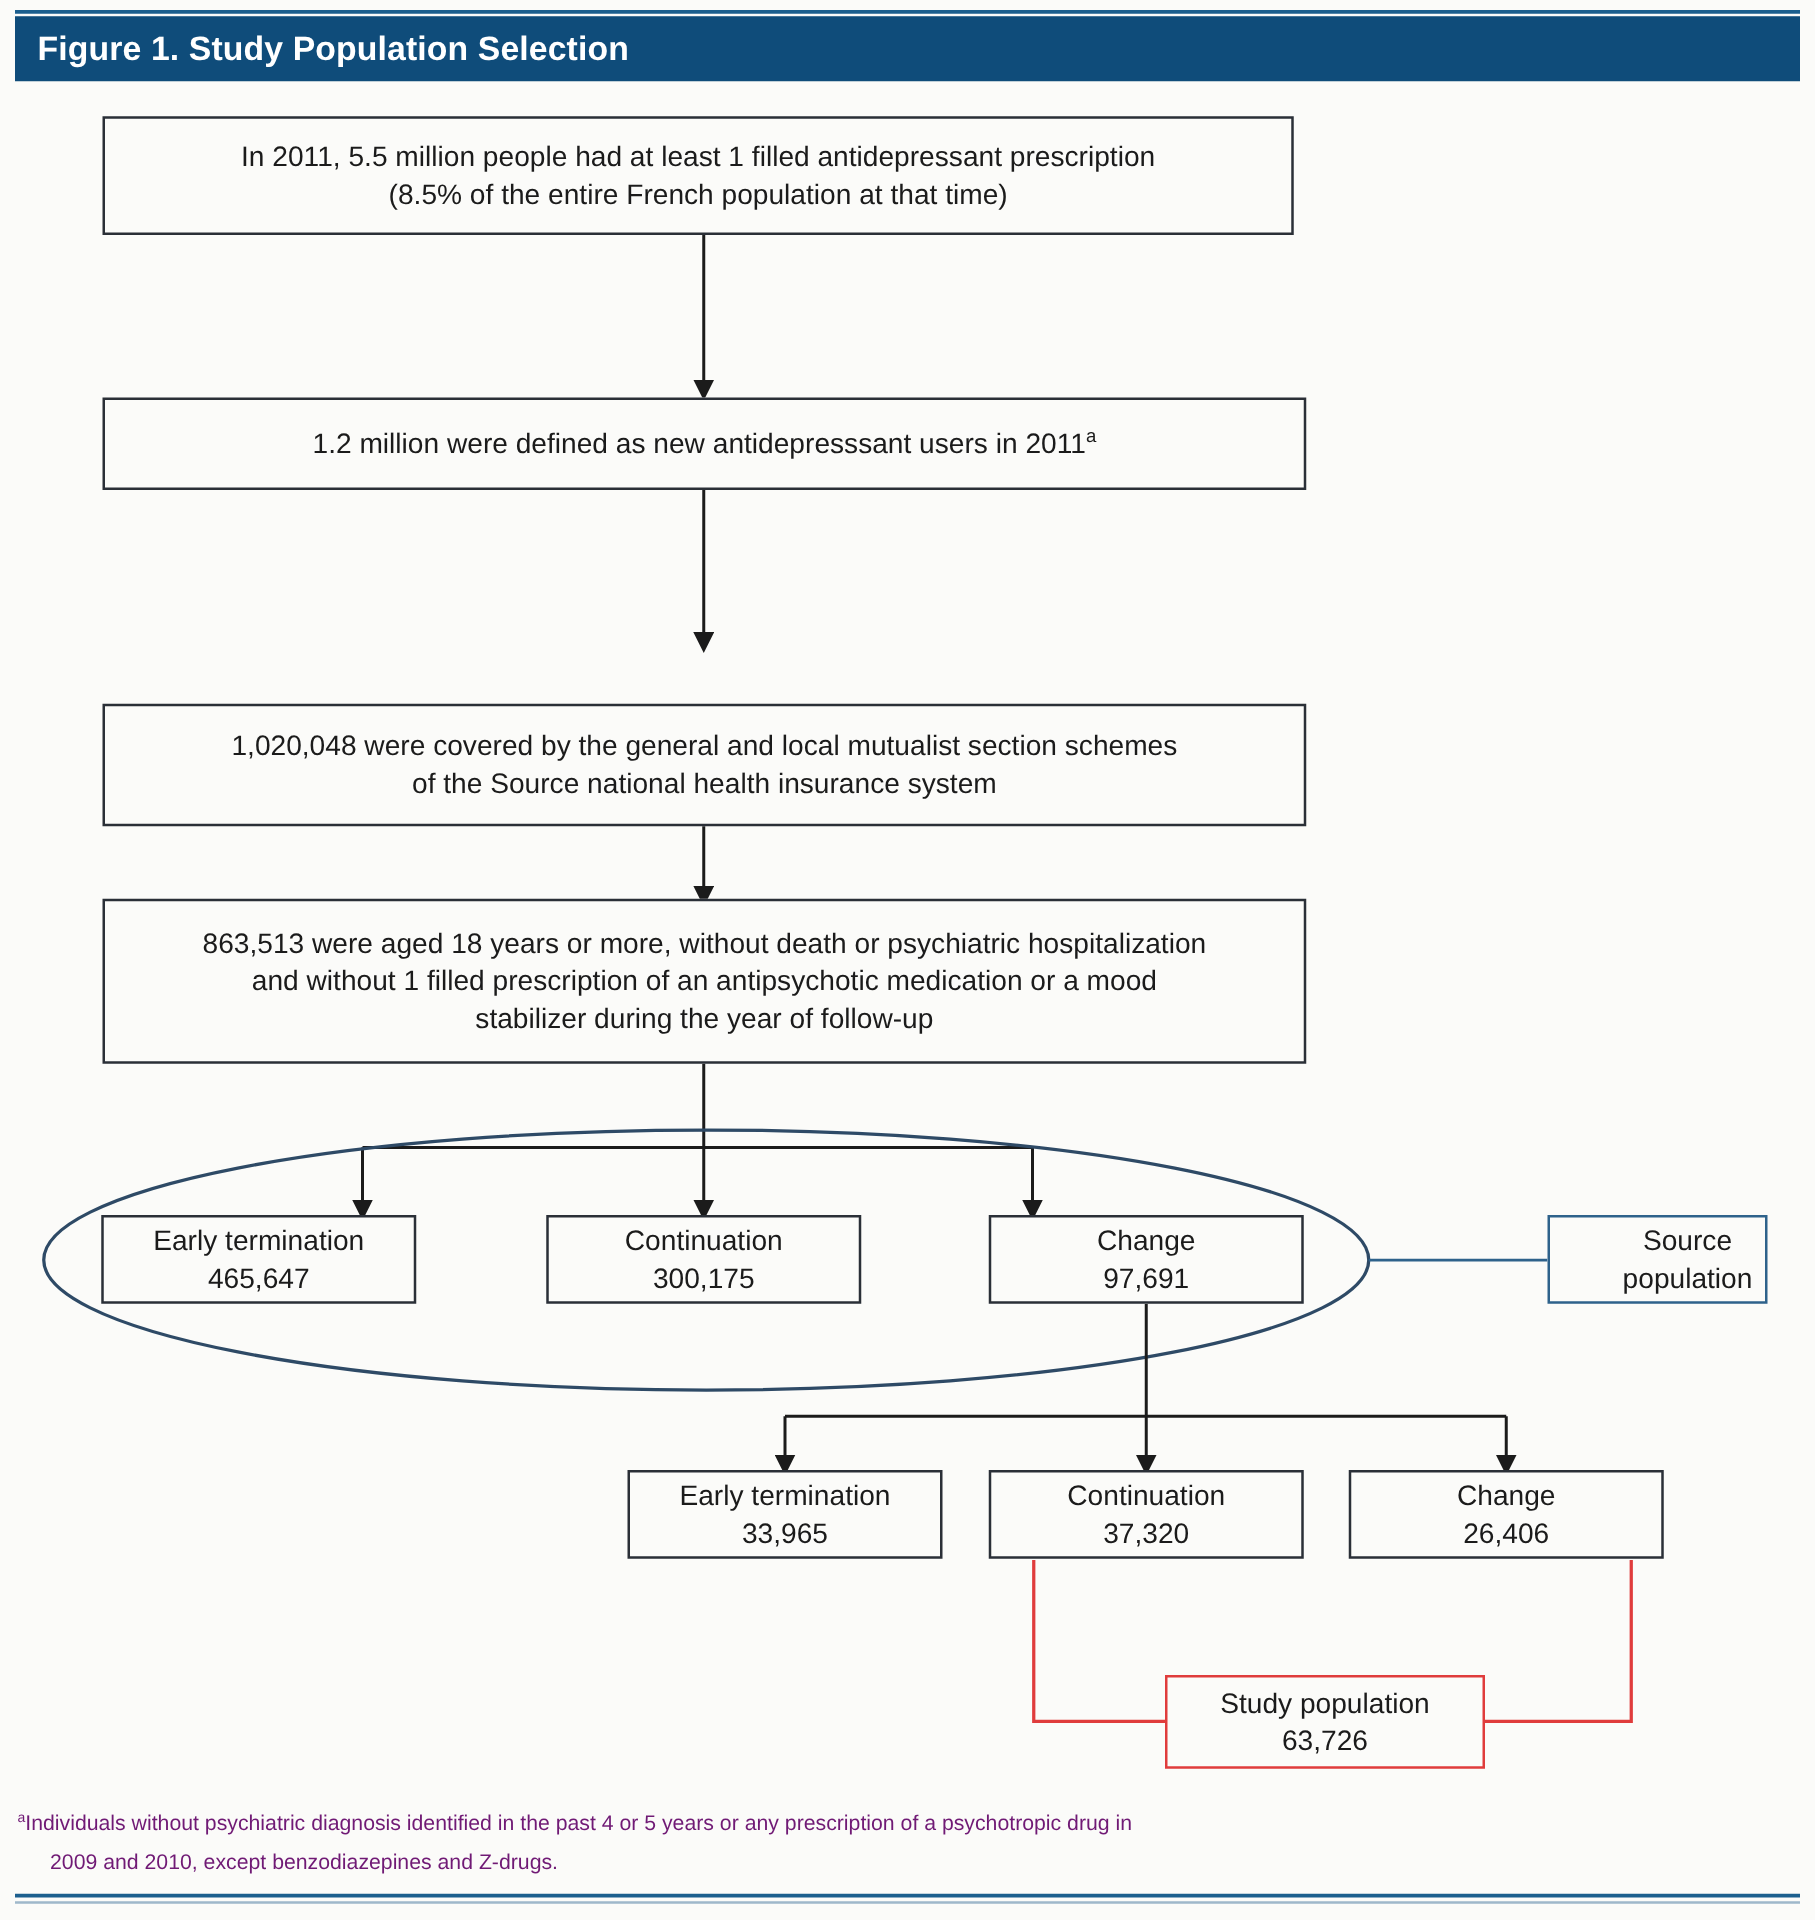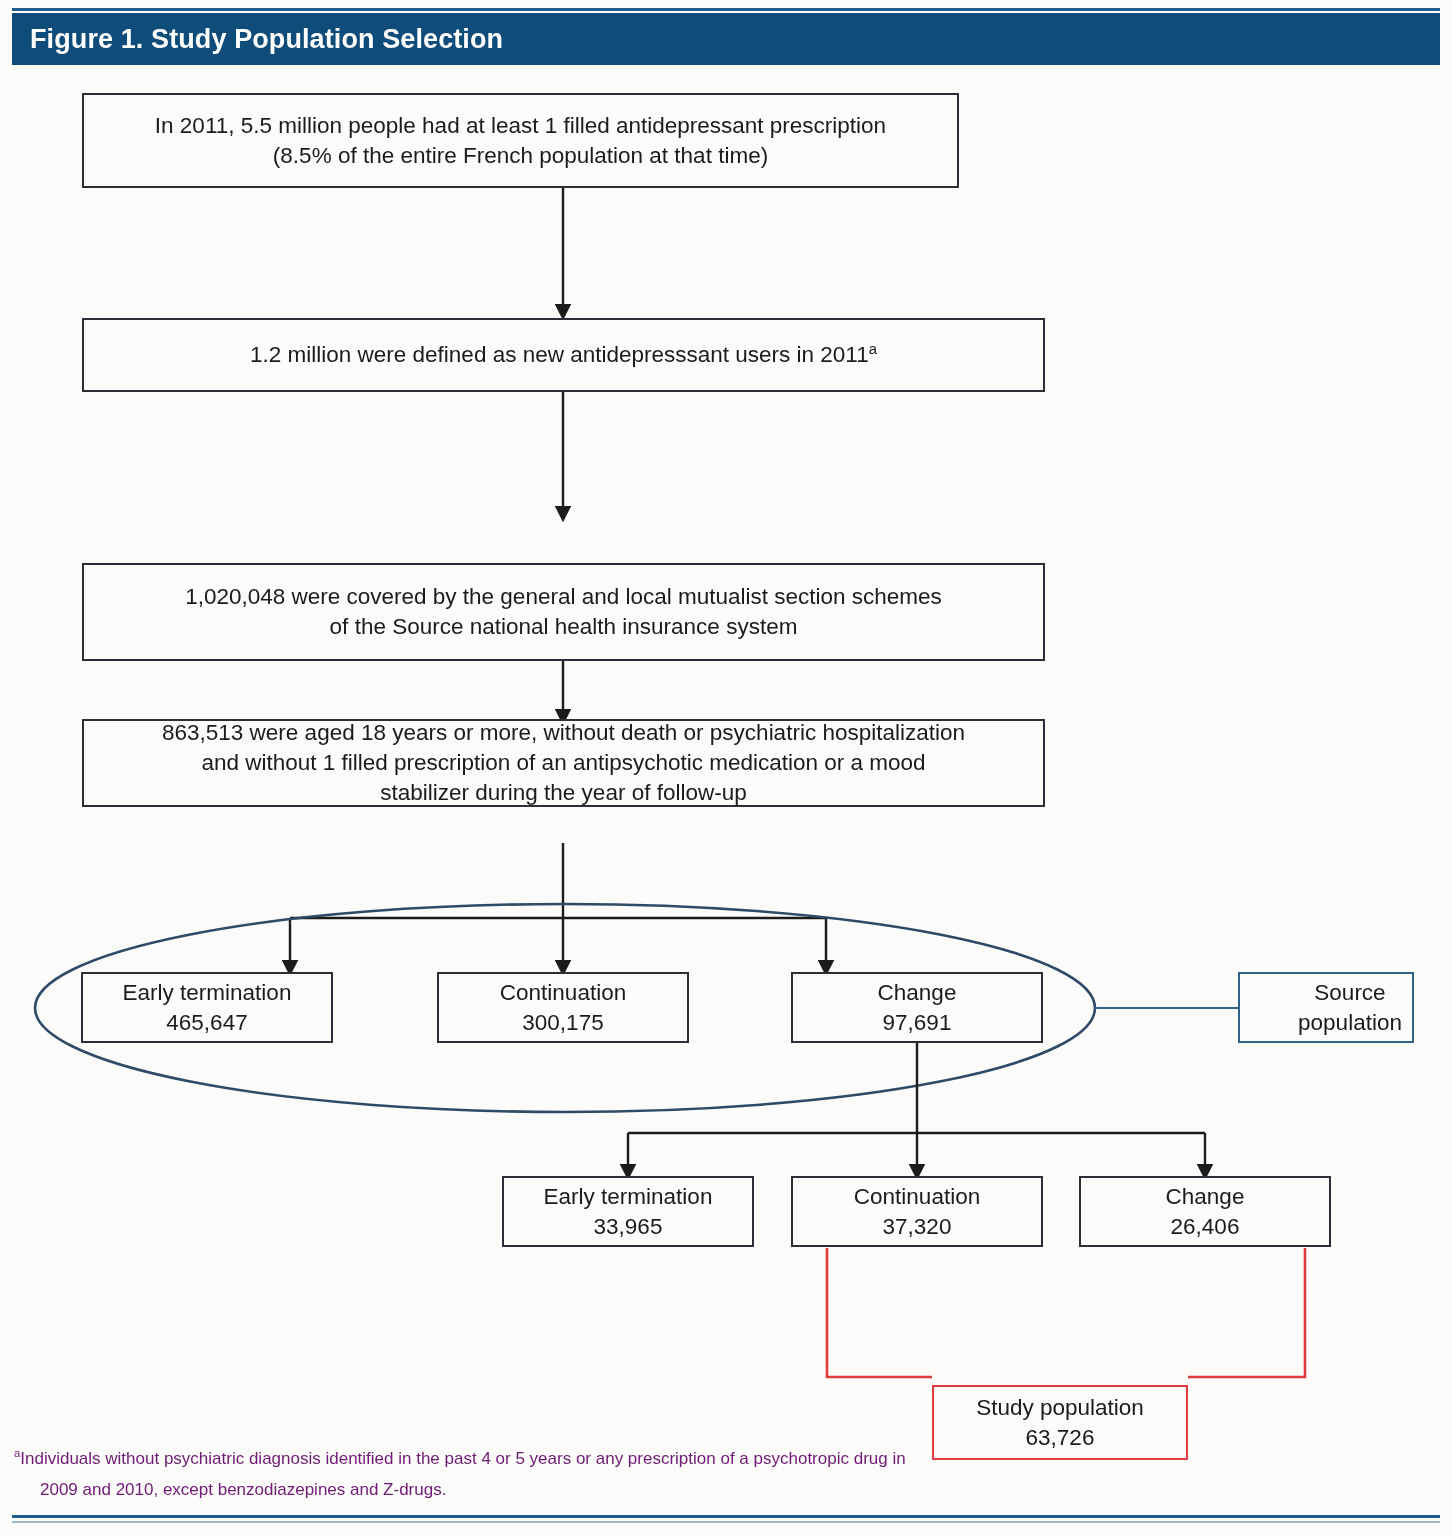--- a/index.html
+++ b/index.html
@@ -60,21 +60,20 @@
     font-size: 22.5px;
     line-height: 30px;
     z-index: 3;
   }
   .flow-box.blue-border {
     border: 2px solid #2e628b;
     padding-left: 48px;
   }
   .flow-box.red-border {
     border: 2px solid #e03c3c;
-    margin-top: 45px;
   }
   .flow-box .line {
     display: block;
     white-space: nowrap;
   }
   sup {
     font-size: 0.66em;
     vertical-align: super;
     line-height: 0;
   }
@@ -155,35 +154,35 @@
     <line x1="917" y1="1043" x2="917" y2="1133" stroke="#1b1b1b" stroke-width="2.4"></line>
     <line x1="628" y1="1133" x2="1205" y2="1133" stroke="#1b1b1b" stroke-width="2.4"></line>
     <line x1="628" y1="1133" x2="628" y2="1172" stroke="#1b1b1b" stroke-width="2.4" marker-end="url(#arrowBlack)"></line>
     <line x1="917" y1="1133" x2="917" y2="1172" stroke="#1b1b1b" stroke-width="2.4" marker-end="url(#arrowBlack)"></line>
     <line x1="1205" y1="1133" x2="1205" y2="1172" stroke="#1b1b1b" stroke-width="2.4" marker-end="url(#arrowBlack)"></line>
 
     <polyline points="827,1248 827,1377 932,1377" fill="none" stroke="#e03c3c" stroke-width="2.6"></polyline>
     <polyline points="1305,1248 1305,1377 1188,1377" fill="none" stroke="#e03c3c" stroke-width="2.6"></polyline>
   </svg>
 
-  <div class="flow-box" style="left:82px; top:93px; width:877px; height:95px;">
+  <div class="flow-box" style="left:82px; top:93px; width:953px; height:95px;">
     <span class="line">In 2011, 5.5 million people had at least 1 filled antidepressant prescription</span>
     <span class="line">(8.5% of the entire French population at that time)</span>
   </div>
 
   <div class="flow-box" style="left:82px; top:318px; width:963px; height:74px;">
     <span class="line"><span>1.2 million were defined as new antidepresssant users in 2011</span><sup>a</sup></span>
   </div>
 
   <div class="flow-box" style="left:82px; top:519px; width:963px; height:98px;margin-top:44px;">
     <span class="line">1,020,048 were covered by the general and local mutualist section schemes</span>
     <span class="line">of the Source national health insurance system</span>
   </div>
 
-  <div class="flow-box" style="left:82px; top:719px; width:963px; height:88px;">
+  <div class="flow-box" style="left:82px; top:719px; width:963px; height:132px;">
     <span class="line">863,513 were aged 18 years or more, without death or psychiatric hospitalization</span>
     <span class="line">and without 1 filled prescription of an antipsychotic medication or a mood</span>
     <span class="line">stabilizer during the year of follow-up</span>
   </div>
 
   <div class="flow-box" style="left:81px; top:972px; width:252px; height:71px;">
     <span class="line">Early termination</span>
     <span class="line">465,647</span>
   </div>
 

